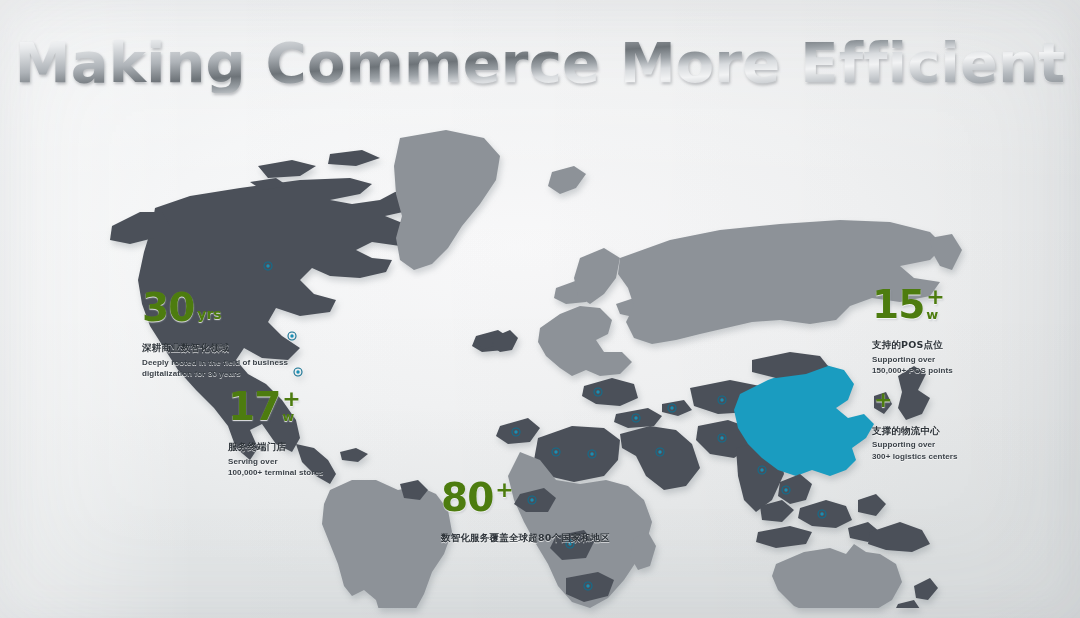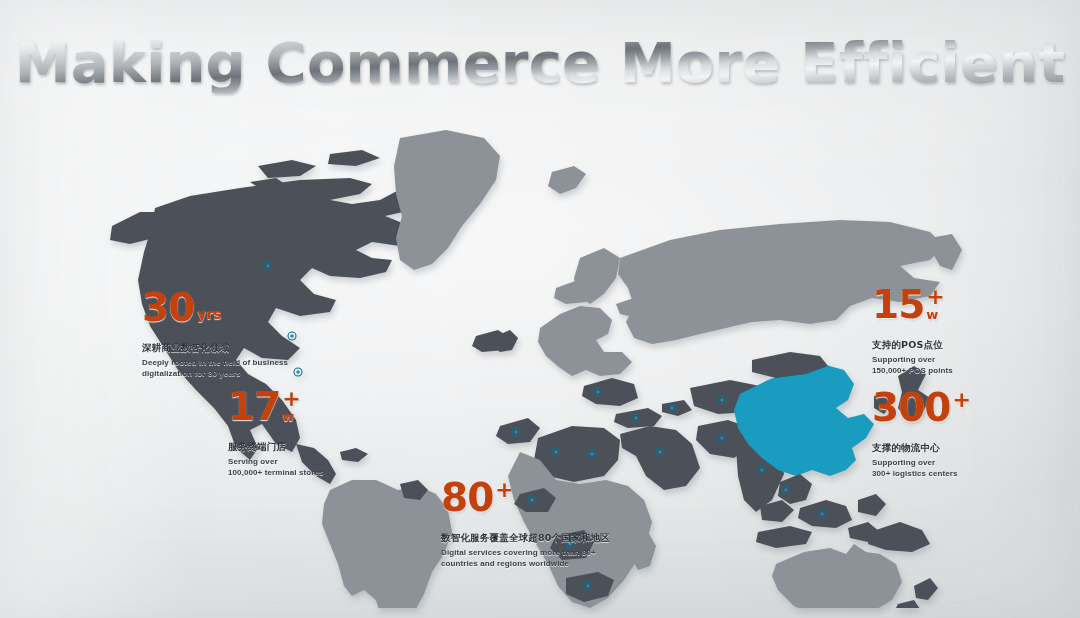--- a/index.html
+++ b/index.html
@@ -58,21 +58,21 @@
   .c-dark{fill:#4b5059;}
   .c-light{fill:#8d9298;}
   .c-cn{fill:#1a9cc0;}
   .pin-dot{fill:#1a8fb5;}
   .pin-ring{fill:none;stroke:#0f6f90;stroke-width:1.1;}
 
   
   .stat{position:absolute;z-index:8;}
   .stat .big{
     display:flex;align-items:flex-start;
-    color:#c2410c;font-weight:bold;line-height:.92;
+    color:#4d7c0f;font-weight:bold;line-height:.92;
     font-family:"DejaVu Sans","Liberation Sans",sans-serif;
     text-shadow:0 1px 1px rgba(255,255,255,.85), 1px 2px 2px rgba(110,120,130,.22);
   }
   .stat .num{font-size:39px;letter-spacing:-1px;}
   .stat .sup-wrap{display:flex;flex-direction:column;align-items:flex-start;margin-left:2px;}
   .stat .plus{font-size:22px;line-height:.75;margin-top:2px;}
   .stat .unit{font-size:13px;margin-top:3px;letter-spacing:0;}
   .stat .unit-inline{font-size:14px;align-self:flex-end;margin:0 0 5px 3px;}
   .stat .cn{
     margin-top:16px;font-size:9.5px;color:#2d3339;font-weight:bold;
@@ -273,44 +273,39 @@
 </div>
 
 <div class="stat" id="stat-80">
   <div class="big">
     <span class="num">80</span>
     <span class="sup-wrap">
       <span class="plus">+</span>
     </span>
   </div>
   <div class="cn">数智化服务覆盖全球超80个国家和地区</div>
-  <div class="en">
-    <div>Digital services covering more than 80+</div>
-    <div>countries and regions worldwide</div>
-  </div>
 </div>
 
 <div class="stat" id="stat-15w">
   <div class="big">
     <span class="num">15</span>
     <span class="sup-wrap">
       <span class="plus">+</span>
       <span class="unit">w</span>
     </span>
   </div>
   <div class="cn">支持的POS点位</div>
   <div class="en">
     <div>Supporting over</div>
     <div>150,000+ POS points</div>
   </div>
 </div>
 
 <div class="stat" id="stat-300">
   <div class="big">
-    <span class="num">300</span>
     <span class="sup-wrap">
       <span class="plus">+</span>
     </span>
   </div>
   <div class="cn">支撑的物流中心</div>
   <div class="en">
     <div>Supporting over</div>
     <div>300+ logistics centers</div>
   </div>
 </div>

